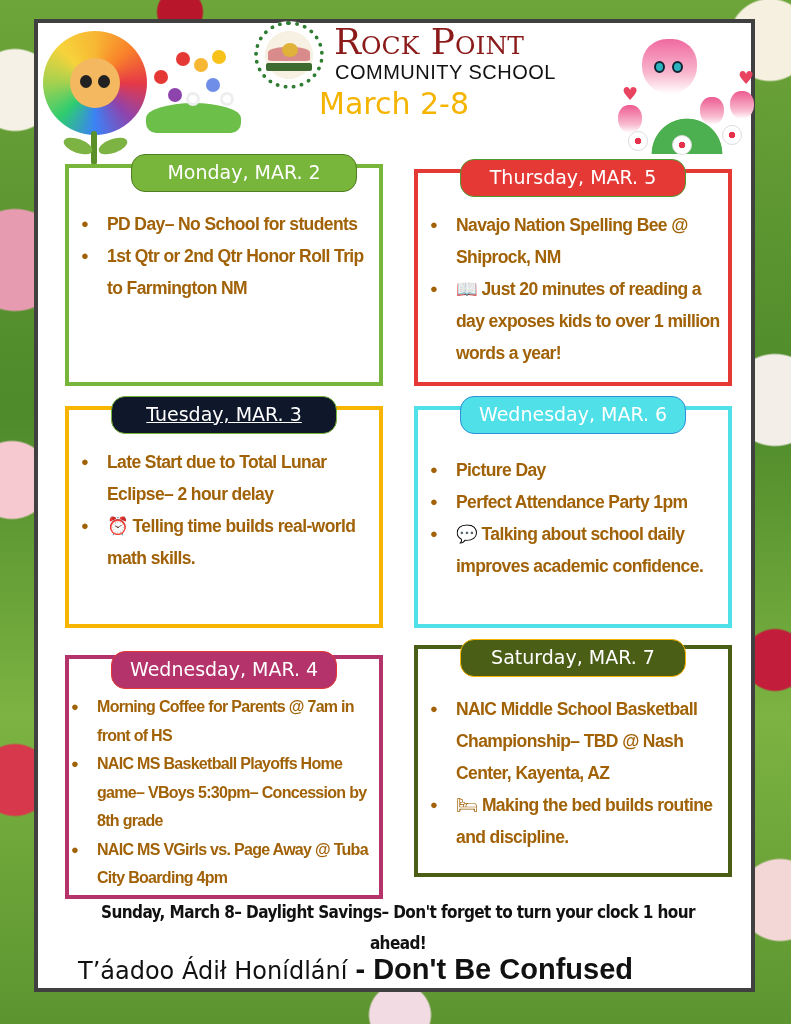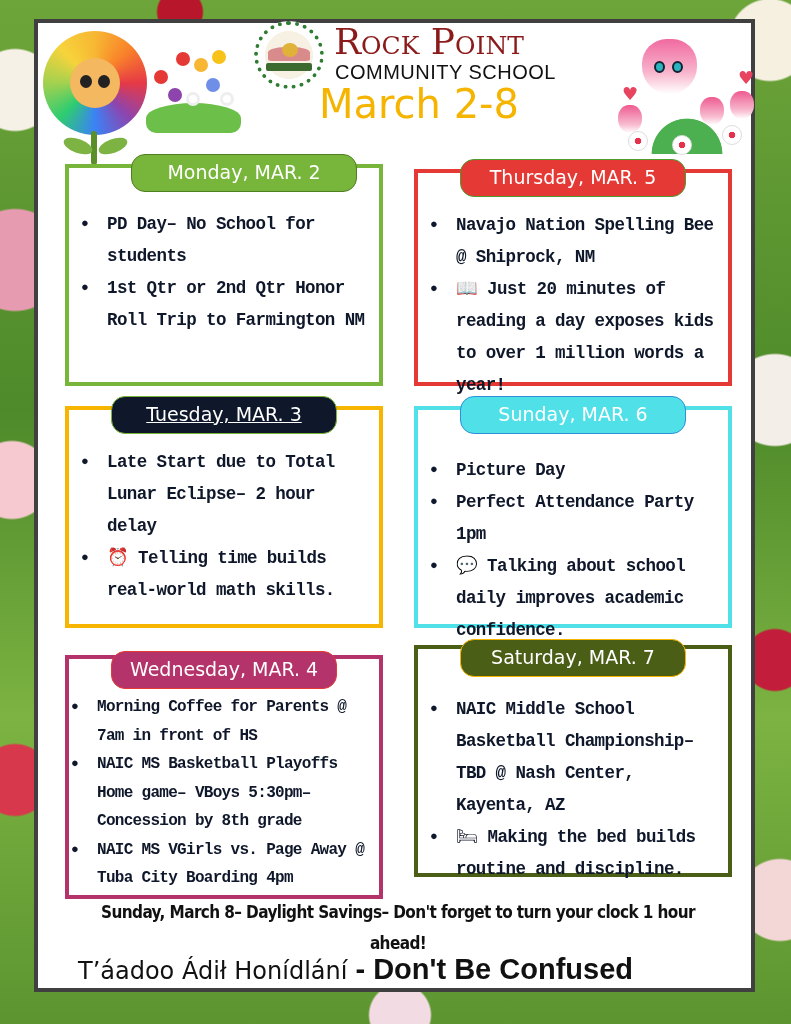--- a/index.html
+++ b/index.html
@@ -46,21 +46,21 @@
     position: absolute; left: 296px; top: -2px; width: 240px; text-align: left;
     font-family: "DejaVu Serif", serif; color: #8b1a1a; font-size: 36px; letter-spacing: 0px; line-height: 42px;
     font-variant: small-caps; font-weight: normal;
   }
   .title-sub {
     position: absolute; left: 297px; top: 38px; font-family: "Liberation Sans", sans-serif;
     font-size: 20px; letter-spacing: 0.5px; color: #111; line-height: 22px;
   }
   .title-date {
     position: absolute; left: 281px; top: 58px; font-family: "DejaVu Sans", sans-serif;
-    font-size: 40px; color: #f5b400; line-height: 46px;
+    font-size: 30px; color: #f5b400; line-height: 46px;
   }
   .deco-right { position: absolute; left: 574px; top: 6px; width: 145px; height: 130px; }
   .tulip-face { position: absolute; left: 30px; top: 10px; width: 55px; height: 55px; border-radius: 45% 45% 50% 50%;
     background: linear-gradient(180deg, #f06aa0 0%, #f8b4cc 60%, #fff 100%); }
   .tulip-face .eye { position: absolute; top: 22px; width: 11px; height: 12px; border-radius: 50%; background: #2bb3c0; border: 2px solid #123; }
   .tulip-face .eye.l { left: 12px; } .tulip-face .eye.r { left: 30px; }
   .tulip { position: absolute; width: 24px; height: 28px; border-radius: 45% 45% 50% 50%;
     background: linear-gradient(180deg, #ee5b91 0%, #f8bcd0 70%, #fff 100%); }
   .daisy { position: absolute; width: 20px; height: 20px; border-radius: 50%; background: radial-gradient(circle, #e6314d 25%, #fff 28%); border: 1px solid #ddd; }
   .heart { position: absolute; color: #e8435f; font-size: 18px; line-height: 18px; }
@@ -73,22 +73,22 @@
   }
   .card .tab {
     position: absolute; left: 50%; transform: translateX(-50%);
     top: -14px; height: 38px; border-radius: 14px; border: 1.5px solid;
     color: #fff; font-family: "DejaVu Sans", sans-serif; font-size: 19px; line-height: 35px;
     text-align: center; white-space: nowrap; padding: 0 18px;
   }
   .card ul { list-style: none; position: absolute; left: 12px; right: 8px; }
   .card li {
     position: relative; padding-left: 26px;
-    font-family: Liberation Mono, monospace; font-weight: bold; font-stretch: condensed;
-    font-size: 17.5px; line-height: 32px; color: #0f172a; letter-spacing: -0.6px;
+    font-family: Liberation Sans, sans-serif; font-weight: bold; font-stretch: condensed;
+    font-size: 17.5px; line-height: 32px; color: #a16207; letter-spacing: -0.6px;
   }
   .card li::before { content: "\25CF"; position: absolute; left: 0; top: 0; font-size: 13px; }
   .card.wed li { font-size: 16px; line-height: 28.5px; letter-spacing: -0.7px; }
   .emoji { font-weight: normal; }
 
   .footer-note {
     position: absolute; left: 40px; top: 874px; width: 640px; text-align: center;
     font-family: "DejaVu Sans Condensed", "DejaVu Sans", sans-serif; font-weight: bold; font-stretch: condensed;
     font-size: 17px; line-height: 31px; color: #111; letter-spacing: -0.6px;
   }
@@ -170,21 +170,21 @@
 
   <div class="card" style="left:27px;top:383px;height:222px;border-color:#f7b500;">
     <div class="tab" style="background:#0f172a;border-color:#77b53b;width:226px;text-decoration:underline;">Tuesday, MAR. 3</div>
     <ul style="top:36px;">
       <li>Late Start due to Total Lunar Eclipse– 2 hour delay</li>
       <li><span class="emoji">⏰</span> <span>Telling time builds real-world math skills.</span></li>
     </ul>
   </div>
 
   <div class="card" style="left:376px;top:383px;height:222px;border-color:#4fe0e8;">
-    <div class="tab" style="background:#4fe0e8;border-color:#2f8fd8;width:226px;">Sunday, MAR. 6</div>
+    <div class="tab" style="background:#4fe0e8;border-color:#2f8fd8;width:226px;">Wednesday, MAR. 6</div>
     <ul style="top:44px;">
       <li>Picture Day</li>
       <li>Perfect Attendance Party 1pm</li>
       <li><span class="emoji">💬</span> <span>Talking about school daily improves academic confidence.</span></li>
     </ul>
   </div>
 
   <div class="card wed" style="left:27px;top:616px;height:244px;border-color:#b3336a;margin-top:16px;">
     <div class="tab" style="background:#b3336a;border-color:#e53935;width:226px;top:-8px;">Wednesday, MAR. 4</div>
     <ul style="top:34px;left:2px;">

